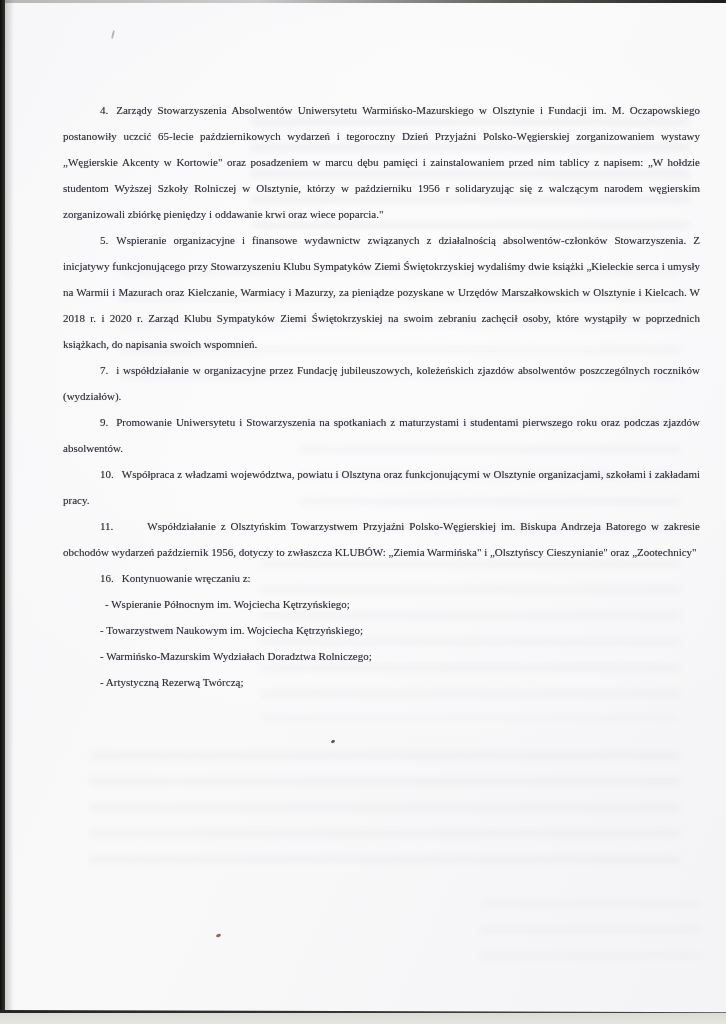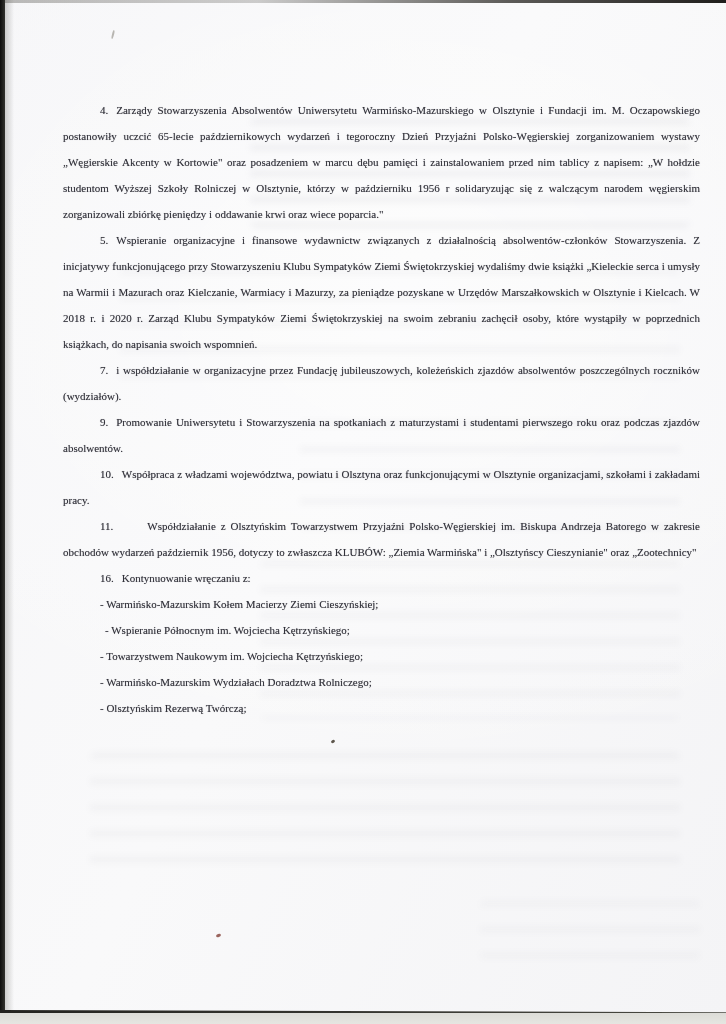--- a/index.html
+++ b/index.html
@@ -93,25 +93,24 @@
 
     <p class="para"><span class="pnum">9.</span><span>Promowanie Uniwersytetu i Stowarzyszenia na spotkaniach z maturzystami i studentami pierwszego roku oraz podczas zjazdów absolwentów.</span></p>
 
     <p class="para"><span class="pnum">10.</span><span>Współpraca z władzami województwa, powiatu i Olsztyna oraz funkcjonującymi w Olsztynie organizacjami, szkołami i zakładami pracy.</span></p>
 
     <p class="para gap-wide"><span class="pnum">11.</span><span>Współdziałanie z Olsztyńskim Towarzystwem Przyjaźni Polsko-Węgierskiej im. Biskupa Andrzeja Batorego w zakresie obchodów wydarzeń październik 1956, dotyczy to zwłaszcza KLUBÓW: „Ziemia Warmińska" i „Olsztyńscy Cieszynianie" oraz „Zootechnicy"</span></p>
 
     <p class="para"><span class="pnum">16.</span><span>Kontynuowanie wręczaniu z:</span></p>
 
     <div class="coop-list">
-      <p class="list-item">- Warmińsko-Mazurskim Kołem Macierzy Ziemi Cieszyńskiej;</p>
       <p class="list-item nudge">- Wspieranie Północnym im. Wojciecha Kętrzyńskiego;</p>
       <p class="list-item">- Towarzystwem Naukowym im. Wojciecha Kętrzyńskiego;</p>
       <p class="list-item">- Warmińsko-Mazurskim Wydziałach Doradztwa Rolniczego;</p>
-      <p class="list-item">- Olsztyńskim Rezerwą Twórczą;</p>
+      <p class="list-item">- Artystyczną Rezerwą Twórczą;</p>
     </div>
 
   </main>
 
   <div class="speck speck-a"></div>
   <div class="speck speck-b"></div>
   <div class="speck speck-c"></div>
 
   <div class="edge-left"></div>
   <div class="edge-left-shadow"></div>

